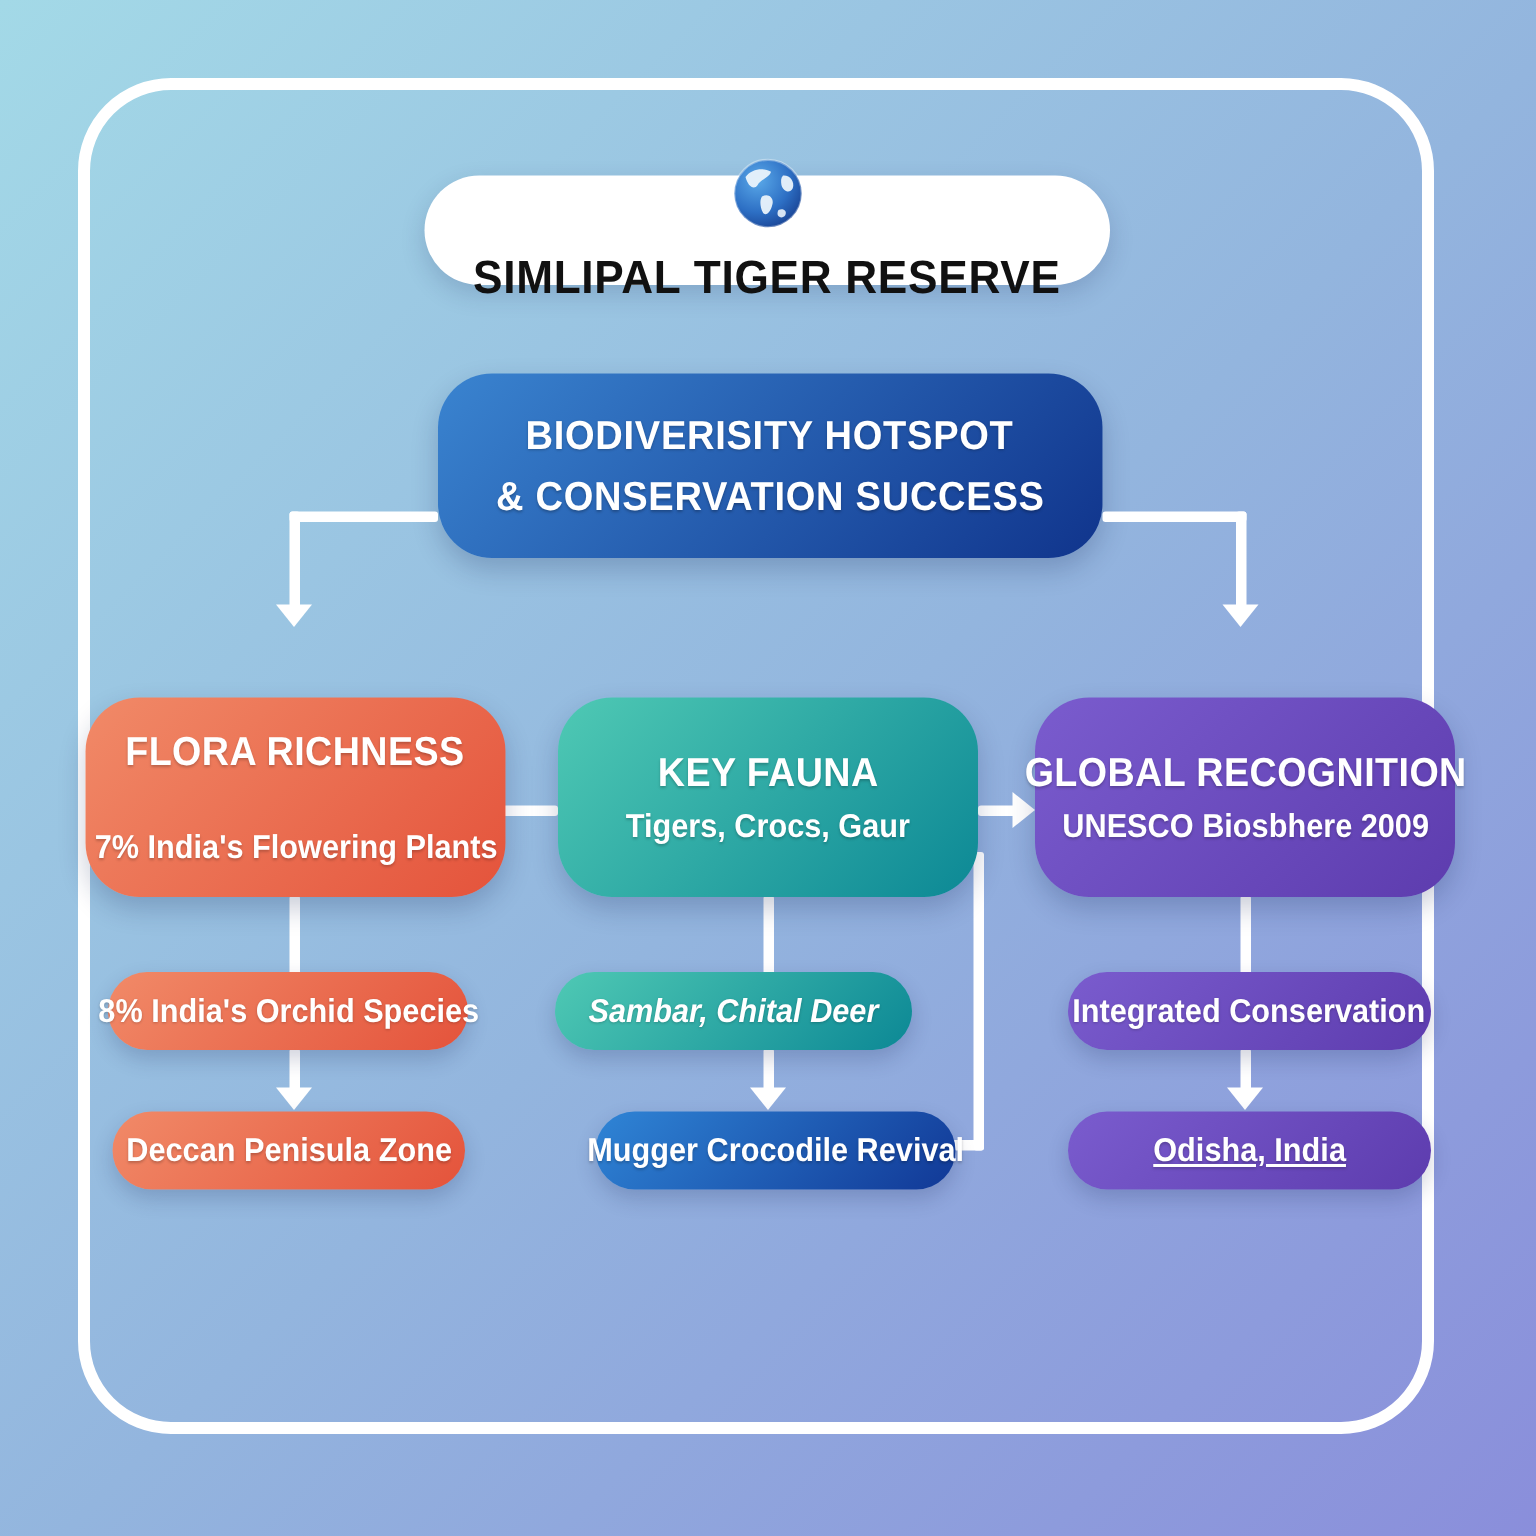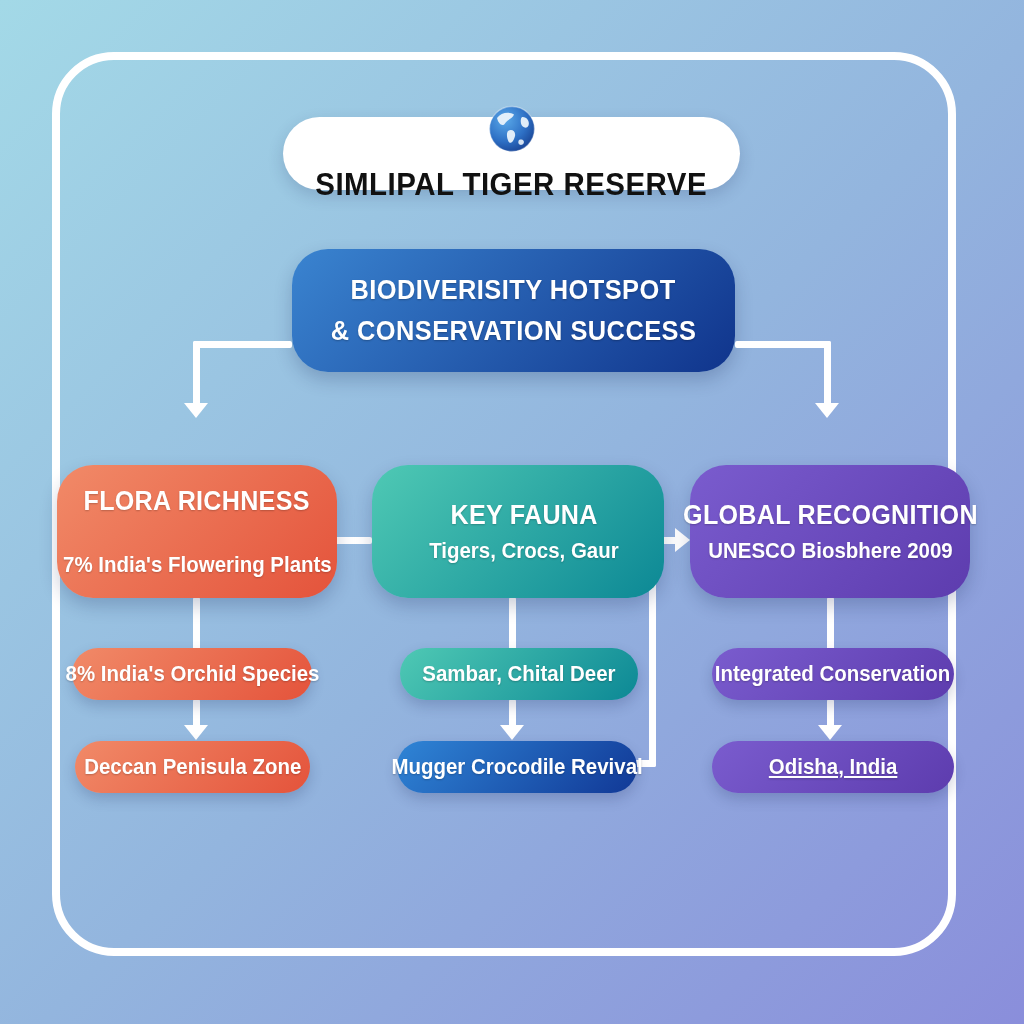--- a/index.html
+++ b/index.html
@@ -108,33 +108,33 @@
 <div class="abs arr-down" style="left:184px;top:725px;"></div>
 <div class="abs line" style="left:509px;top:699px;width:7px;height:28px;"></div>
 <div class="abs arr-down" style="left:500px;top:725px;"></div>
 <div class="abs line" style="left:827px;top:699px;width:7px;height:28px;"></div>
 <div class="abs arr-down" style="left:818px;top:725px;"></div>
 
 <div class="abs box col-box flora-bg" style="left:57px;gap:28px;">
   <span class="t">FLORA RICHNESS</span>
   <span class="s">7% India's Flowering Plants</span>
 </div>
-<div class="abs box col-box fauna-bg" style="left:372px;padding-left:12px;">
+<div class="abs box col-box fauna-bg" style="left:372px;">
   <span class="t">KEY FAUNA</span>
   <span class="s">Tigers, Crocs, Gaur</span>
 </div>
 <div class="abs box col-box global-bg" style="left:690px;">
   <span class="t">GLOBAL RECOGNITION</span>
   <span class="s">UNESCO Biosbhere 2009</span>
 </div>
 
 <div class="abs pill flora-bg" style="left:72px;top:648px;width:240px;">
   <span>8% India's Orchid Species</span>
 </div>
-<div class="abs pill fauna-bg" style="left:400px;top:648px;width:238px;">
+<div class="abs pill fauna-bg" style="left:370px;top:648px;width:238px;font-style:italic;">
   <span>Sambar, Chital Deer</span>
 </div>
 <div class="abs pill global-bg" style="left:712px;top:648px;width:242px;">
   <span>Integrated Conservation</span>
 </div>
 
 <div class="abs pill flora-bg" style="left:75px;top:741px;width:235px;text-align:center;">
   <span>Deccan Penisula Zone</span>
 </div>
 <div class="abs pill mugger-bg" style="left:397px;top:741px;width:240px;">

